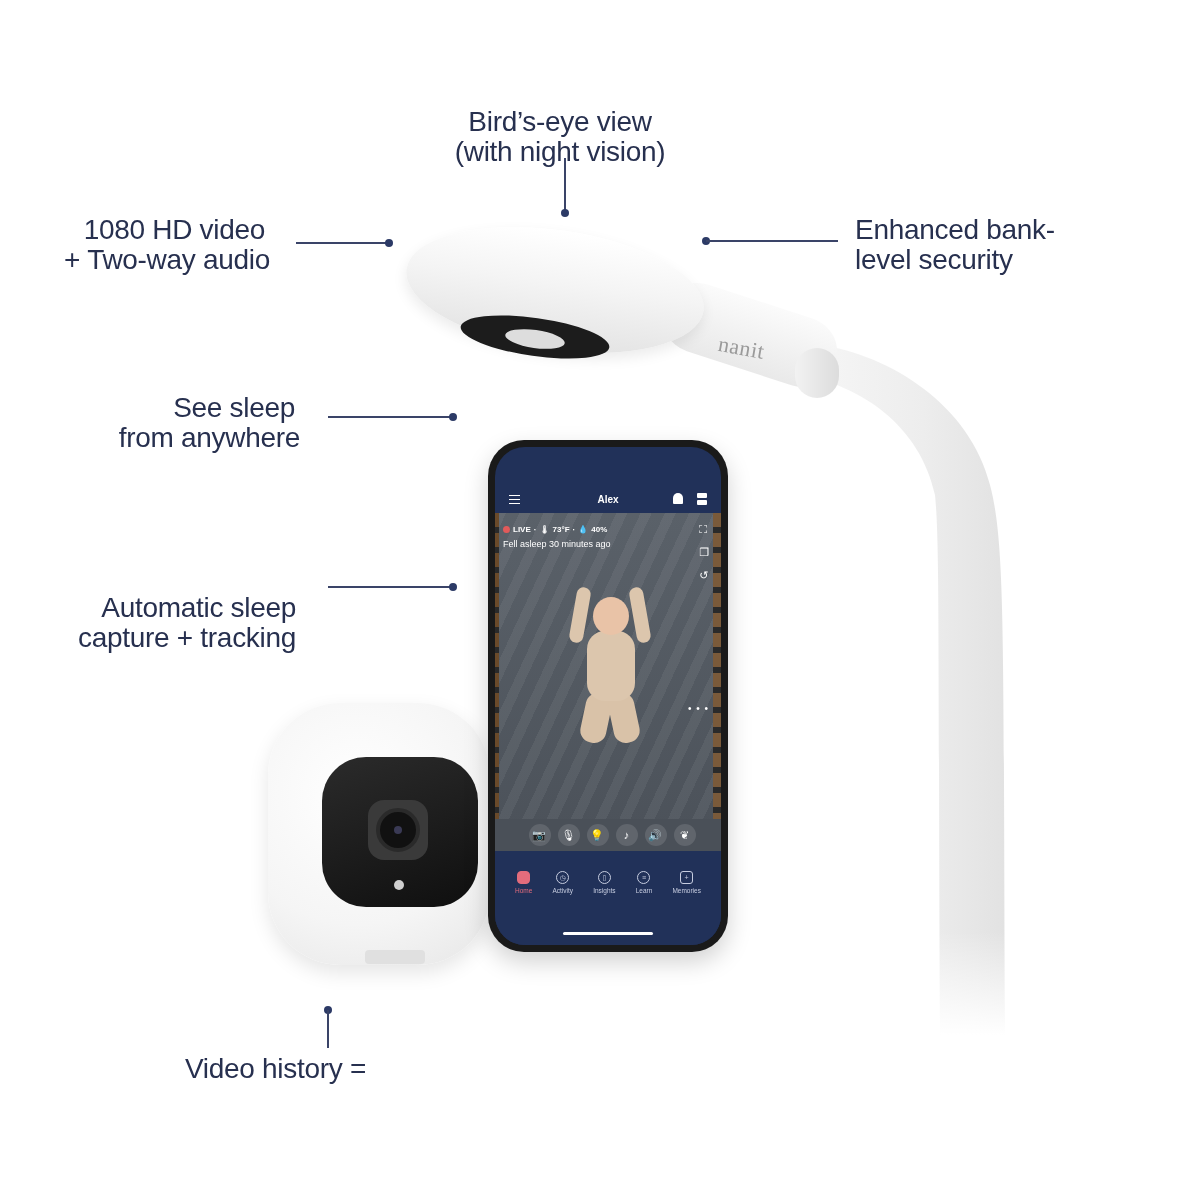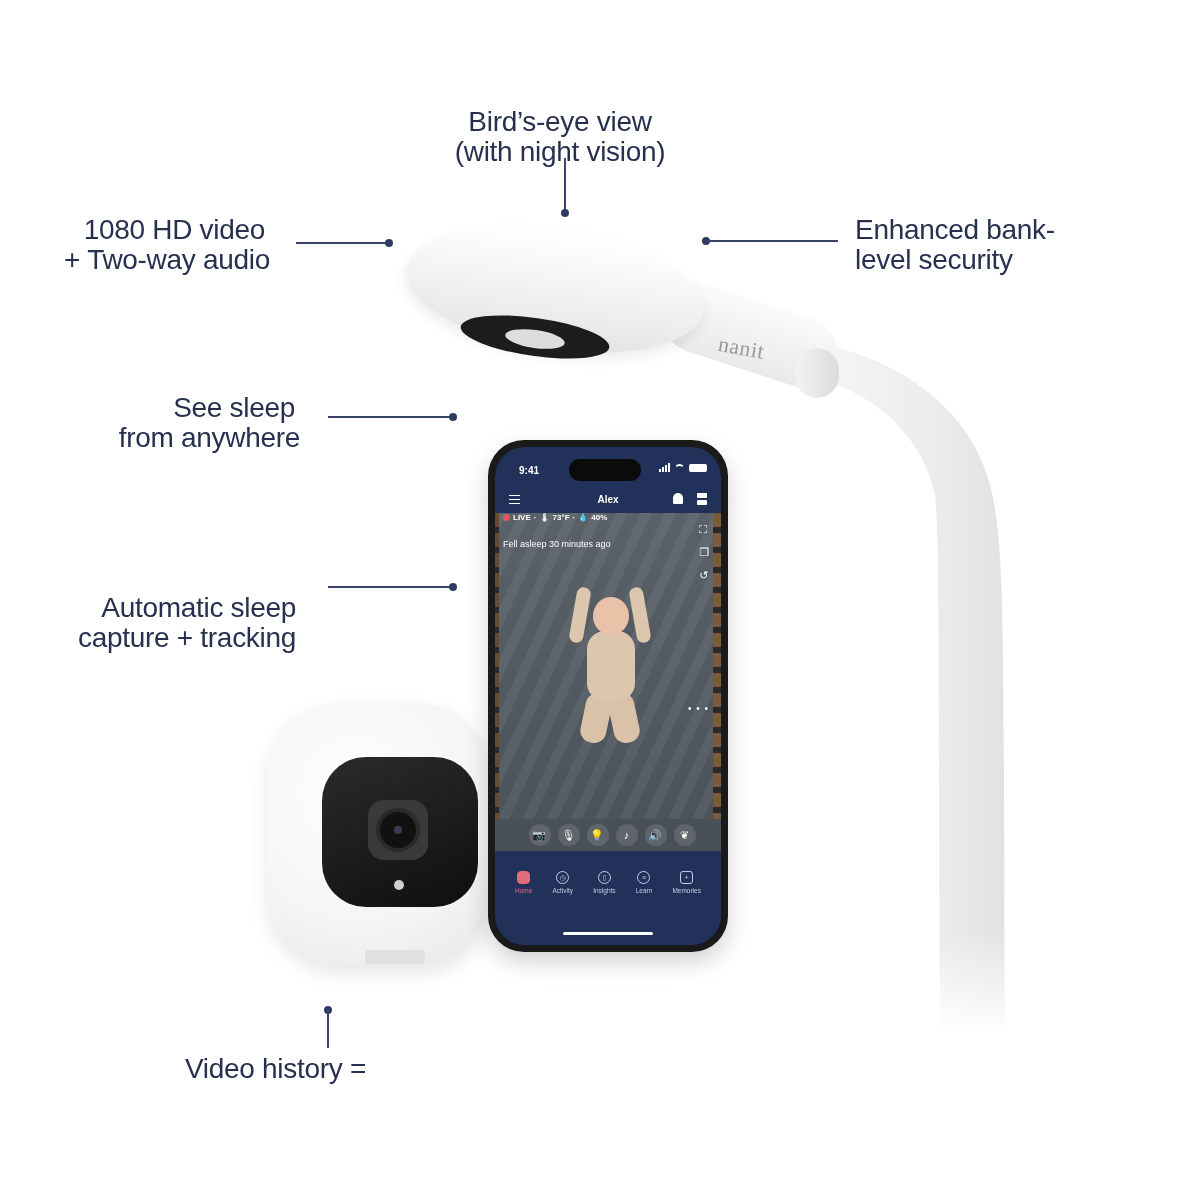--- a/index.html
+++ b/index.html
@@ -86,21 +86,21 @@
   .feed {
     position: absolute; top: 66px; left: 0; width: 100%; height: 360px;
     background:
       repeating-linear-gradient(115deg, rgba(255,255,255,0.06) 0 10px, rgba(0,0,0,0.0) 10px 22px),
       linear-gradient(180deg, #5a6169, #4a5058);
   }
   .crib-rail { position: absolute; top: 0; right: 0; width: 8px; height: 100%;
     background: repeating-linear-gradient(180deg, #7a5a3a 0 14px, #2a2a2a 14px 20px); }
   .crib-rail-l { position: absolute; top: 0; left: 0; width: 4px; height: 100%;
     background: repeating-linear-gradient(180deg, #6a4a2a 0 14px, #2a2a2a 14px 20px); }
-  .live-row { position: absolute; left: 8px; top: 0; color: #fff; font-size: 8px; font-weight: bold; display: flex; align-items: center; gap: 3px; }
+  .live-row { position: absolute; left: 8px; top: 12px; color: #fff; font-size: 8px; font-weight: bold; display: flex; align-items: center; gap: 3px; }
   .live-dot { width: 7px; height: 7px; border-radius: 50%; background: #e25a5a; }
   .sleep-text { position: absolute; left: 8px; top: 26px; color: #fff; font-size: 9px; }
   .side-icons { position: absolute; right: 12px; top: 10px; display: flex; flex-direction: column; gap: 10px; color: #fff; font-size: 11px; }
   .dots { position: absolute; right: 12px; top: 190px; color: #fff; font-size: 10px; letter-spacing: 1px; }
 
   .baby { position: absolute; left: 78px; top: 72px; width: 74px; height: 170px; }
   .baby-head { position: absolute; left: 20px; top: 12px; width: 36px; height: 38px; border-radius: 50%; background: #e9c3a7; }
   .baby-body { position: absolute; left: 14px; top: 46px; width: 48px; height: 70px; border-radius: 18px; background: #dcc6ad; }
   .baby-arm-l { position: absolute; left: 0px; top: 2px; width: 14px; height: 56px; border-radius: 8px; background: #dcc6ad; transform: rotate(10deg); }
   .baby-arm-r { position: absolute; left: 60px; top: 2px; width: 14px; height: 56px; border-radius: 8px; background: #dcc6ad; transform: rotate(-10deg); }
@@ -198,34 +198,20 @@
 <div class="small-cam"></div>
 <div class="small-cam-face"></div>
 <div class="small-cam-lens-box"></div>
 <div class="small-cam-lens"></div>
 <div class="small-cam-lens-dot"></div>
 <div class="small-cam-led"></div>
 <div class="small-cam-base"></div>
 
 <div class="phone">
   <div class="screen">
-    <div class="status-bar">
-      <span class="status-time">9:41</span>
-      <div class="island"></div>
-      <div class="status-icons">
-        <div class="sig">
-            <i style="height:3px"></i>
-            <i style="height:5px"></i>
-            <i style="height:7px"></i>
-            <i style="height:9px"></i>
-          </div>
-        <div class="wifi"></div>
-        <div class="battery"></div>
-      </div>
-    </div>
 
     <div class="app-header">
       <div class="menu-icon"></div>
       <div class="app-title">Alex</div>
       <div class="bell-icon"></div>
       <div class="layout-icon">
           <i></i>
           <i></i>
         </div>
     </div>

